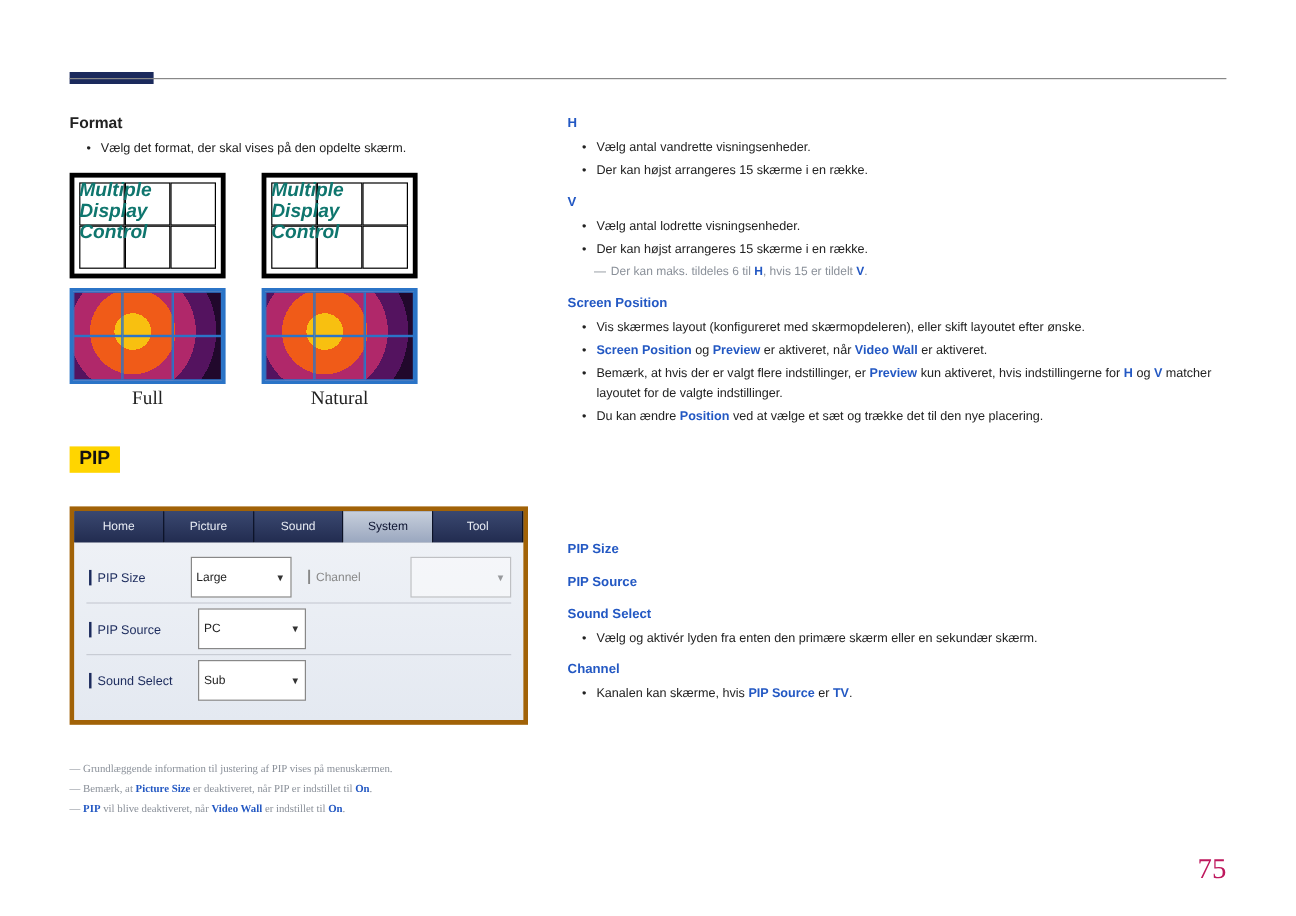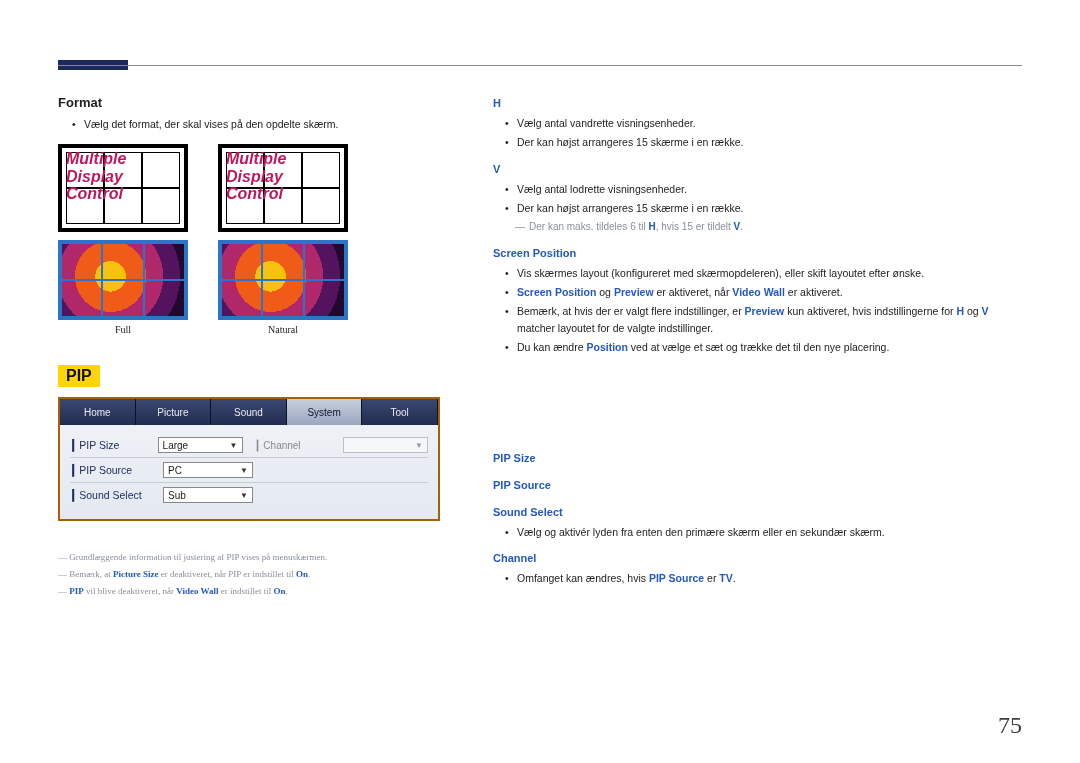--- a/index.html
+++ b/index.html
@@ -23,40 +23,40 @@
   hr.toprule {
     position: absolute;
     top: 65px;
     left: 58px;
     right: 58px;
     border: none;
     border-top: 1px solid #888;
   }
   .columns {
     display: flex;
-    gap: 40px;
+    gap: 20px;
     margin-top: 55px;
   }
   .left-col { width: 395px; }
   .right-col { flex: 1; font-size: 10.5px; line-height: 1.55; }
 
   
   .h3 { font-weight: bold; font-size: 13px; margin-bottom: 8px; }
   .bullet-text { font-size: 10.5px; margin-left: 16px; position: relative; padding-left: 10px; }
   .bullet-text::before { content: "•"; position: absolute; left: -2px; }
 
   
   .img-row { display: flex; gap: 30px; margin-top: 14px; }
   .mdc-box {
     width: 130px; height: 88px;
     border: 4px solid #000;
     background: #fff;
     font-weight: bold;
     font-style: italic;
-    color: #be185d;
+    color: #0f766e;
     font-size: 16px;
     line-height: 1.1;
     padding: 4px 4px;
     position: relative;
     display: grid;
     grid-template-columns: 1fr 1fr 1fr;
     grid-template-rows: 1fr 1fr;
   }
   .mdc-box .cell { border: 1px solid #000; }
   .mdc-text {
@@ -66,39 +66,39 @@
   .flower-box {
     width: 130px; height: 80px;
     border: 3px solid #2b74c7;
     position: relative;
     background: radial-gradient(circle at 40% 45%, #f8c010 0 18%, #f05b18 18% 42%, #b0286a 42% 62%, #54135f 62% 82%, #21082c 82% 100%);
     display: grid;
     grid-template-columns: 1fr 1fr 1fr;
     grid-template-rows: 1fr 1fr;
   }
   .flower-box .cell { border: 1px solid #2b74c7; }
-  .caption { text-align: center; font-family: Georgia, 'Times New Roman', serif; font-size: 10px; margin-top: 4px; }
+  .caption { text-align: center; font-family: Georgia, 'Times New Roman', serif; font-size: 16px; margin-top: 4px; }
   .caption-row { display: flex; gap: 30px; text-align:center; }
   .caption-row > div { width: 130px; }
 
   .pip-badge {
     display: inline-block;
     background: #ffd500;
     color: #111;
     font-weight: bold;
     font-size: 16px;
     padding: 2px 8px;
     margin-top: 30px;
   }
 
   
   .ui-panel {
     width: 382px;
-    border: 2px solid #a16207;
-    margin-top: 10px;
+    border: 4px solid #a16207;
+    margin-top: 28px;
   }
   .ui-tabs {
     display: flex;
     background: linear-gradient(#1a2340,#121933);
     height: 26px;
     align-items: stretch;
   }
   .ui-tab {
     flex: 1;
     color: #e8ecf4;
@@ -123,21 +123,21 @@
     gap: 8px;
     margin: 4px 0;
     font-size: 10.5px;
   }
   .ui-label {
     width: 85px;
     color: #1b2a5c;
   }
   .ui-label::before { content: "┃ "; color:#1b2a5c; font-weight:bold;}
   .ui-select {
-    width: 90px; height: 16px;
+    width: 90px; height: 34px;
     border: 1px solid #888;
     background: #fff;
     display:flex; align-items:center; justify-content:space-between;
     padding: 0 4px;
     font-size: 10px;
   }
   .ui-select.disabled { opacity: .45; }
   .ui-caret { font-size: 8px; color:#333; }
   .ui-static {
     width: 90px; color:#888; font-size:10px; padding-left:4px;
@@ -155,21 +155,21 @@
   ul.tight > li::before { content:"•"; position:absolute; left:-2px; }
   .dash-note { margin-left: 24px; color:#8a9099; font-size:10px; position:relative; padding-left:12px; }
   .dash-note::before { content:"―"; position:absolute; left:-2px; }
   .kb { color:#2358c3; font-weight:bold; }
 
   .page-num {
     position: absolute;
     right: 58px;
     bottom: 24px;
     font-size: 24px;
-    color: #404040;
+    color: #be185d;
     font-family: Georgia, serif;
   }
 </style>
 </head>
 <body>
 
 <div class="top-accent"></div>
 <hr class="toprule">
 
 <div class="columns">
@@ -316,19 +316,19 @@
     <div class="key-heading">PIP Source</div>
 
     <div class="key-heading">Sound Select</div>
     <ul class="tight">
       <li>Vælg og aktivér lyden fra enten den primære skærm eller en sekundær skærm.</li>
     </ul>
 
     <div class="key-heading">Channel</div>
     <ul class="tight">
       <li>
-        <span>Omfanget kan ændres, hvis </span><span class="kb">PIP Source</span><span> er </span><span class="kb">TV</span><span>.</span>
+        <span>Kanalen kan skærme, hvis </span><span class="kb">PIP Source</span><span> er </span><span class="kb">TV</span><span>.</span>
       </li>
     </ul>
   </div>
 </div>
 
 <div class="page-num">75</div>
 
 </body></html>

